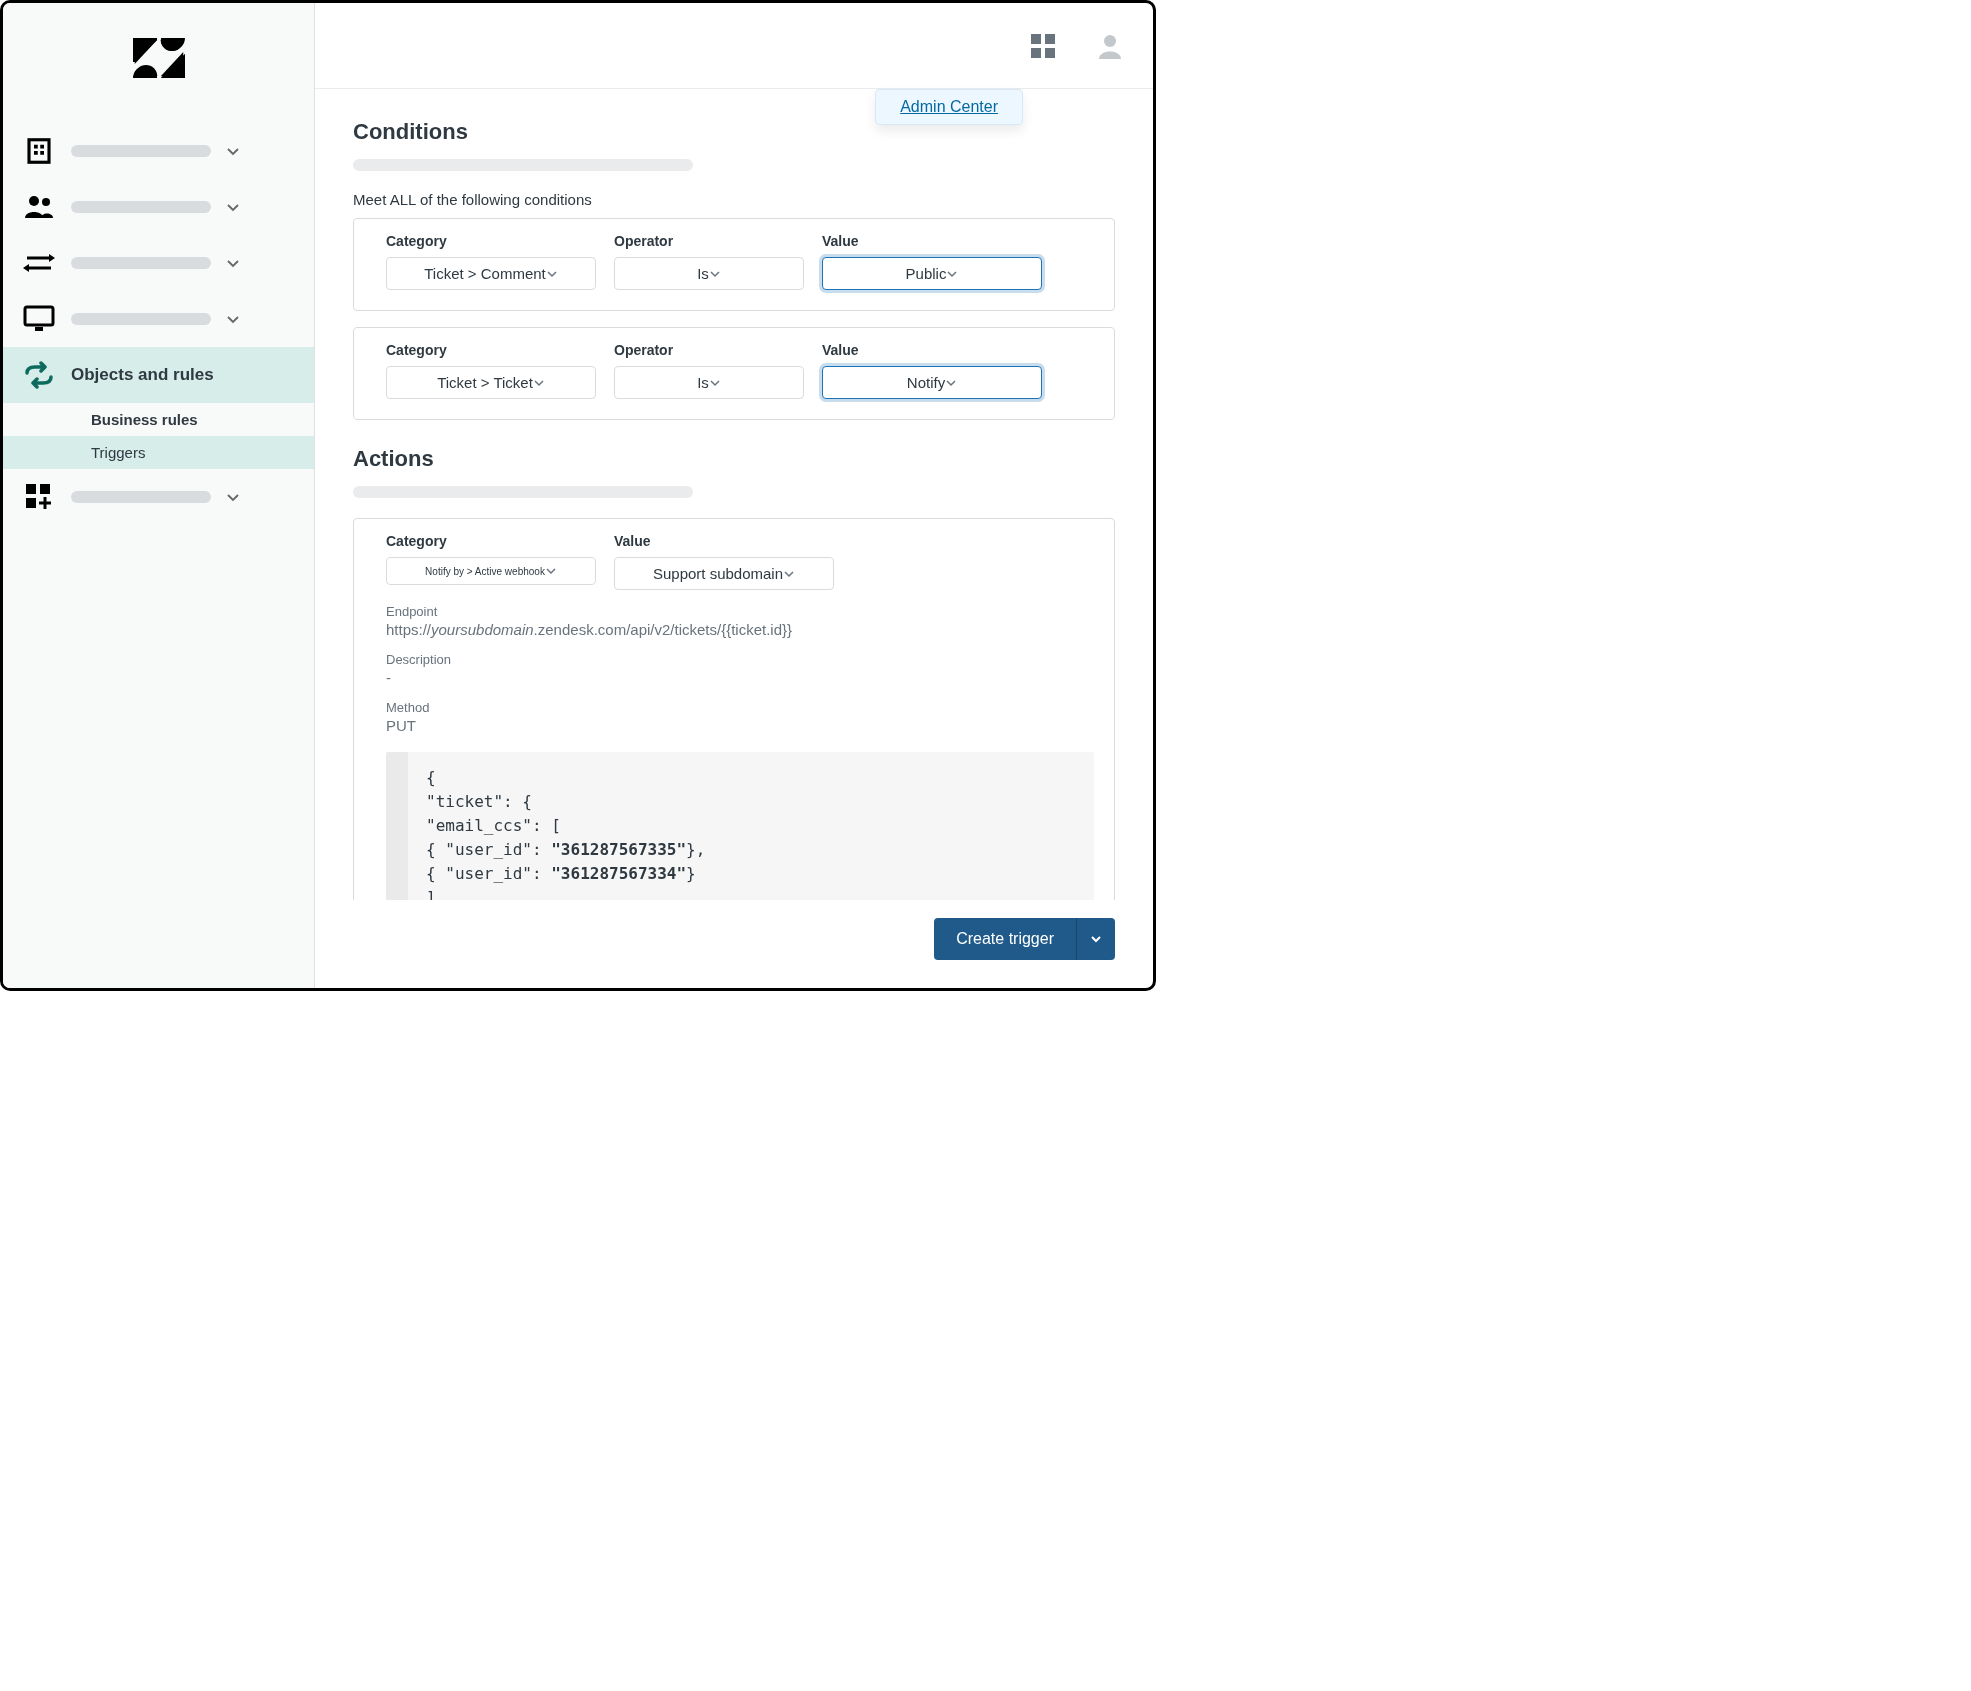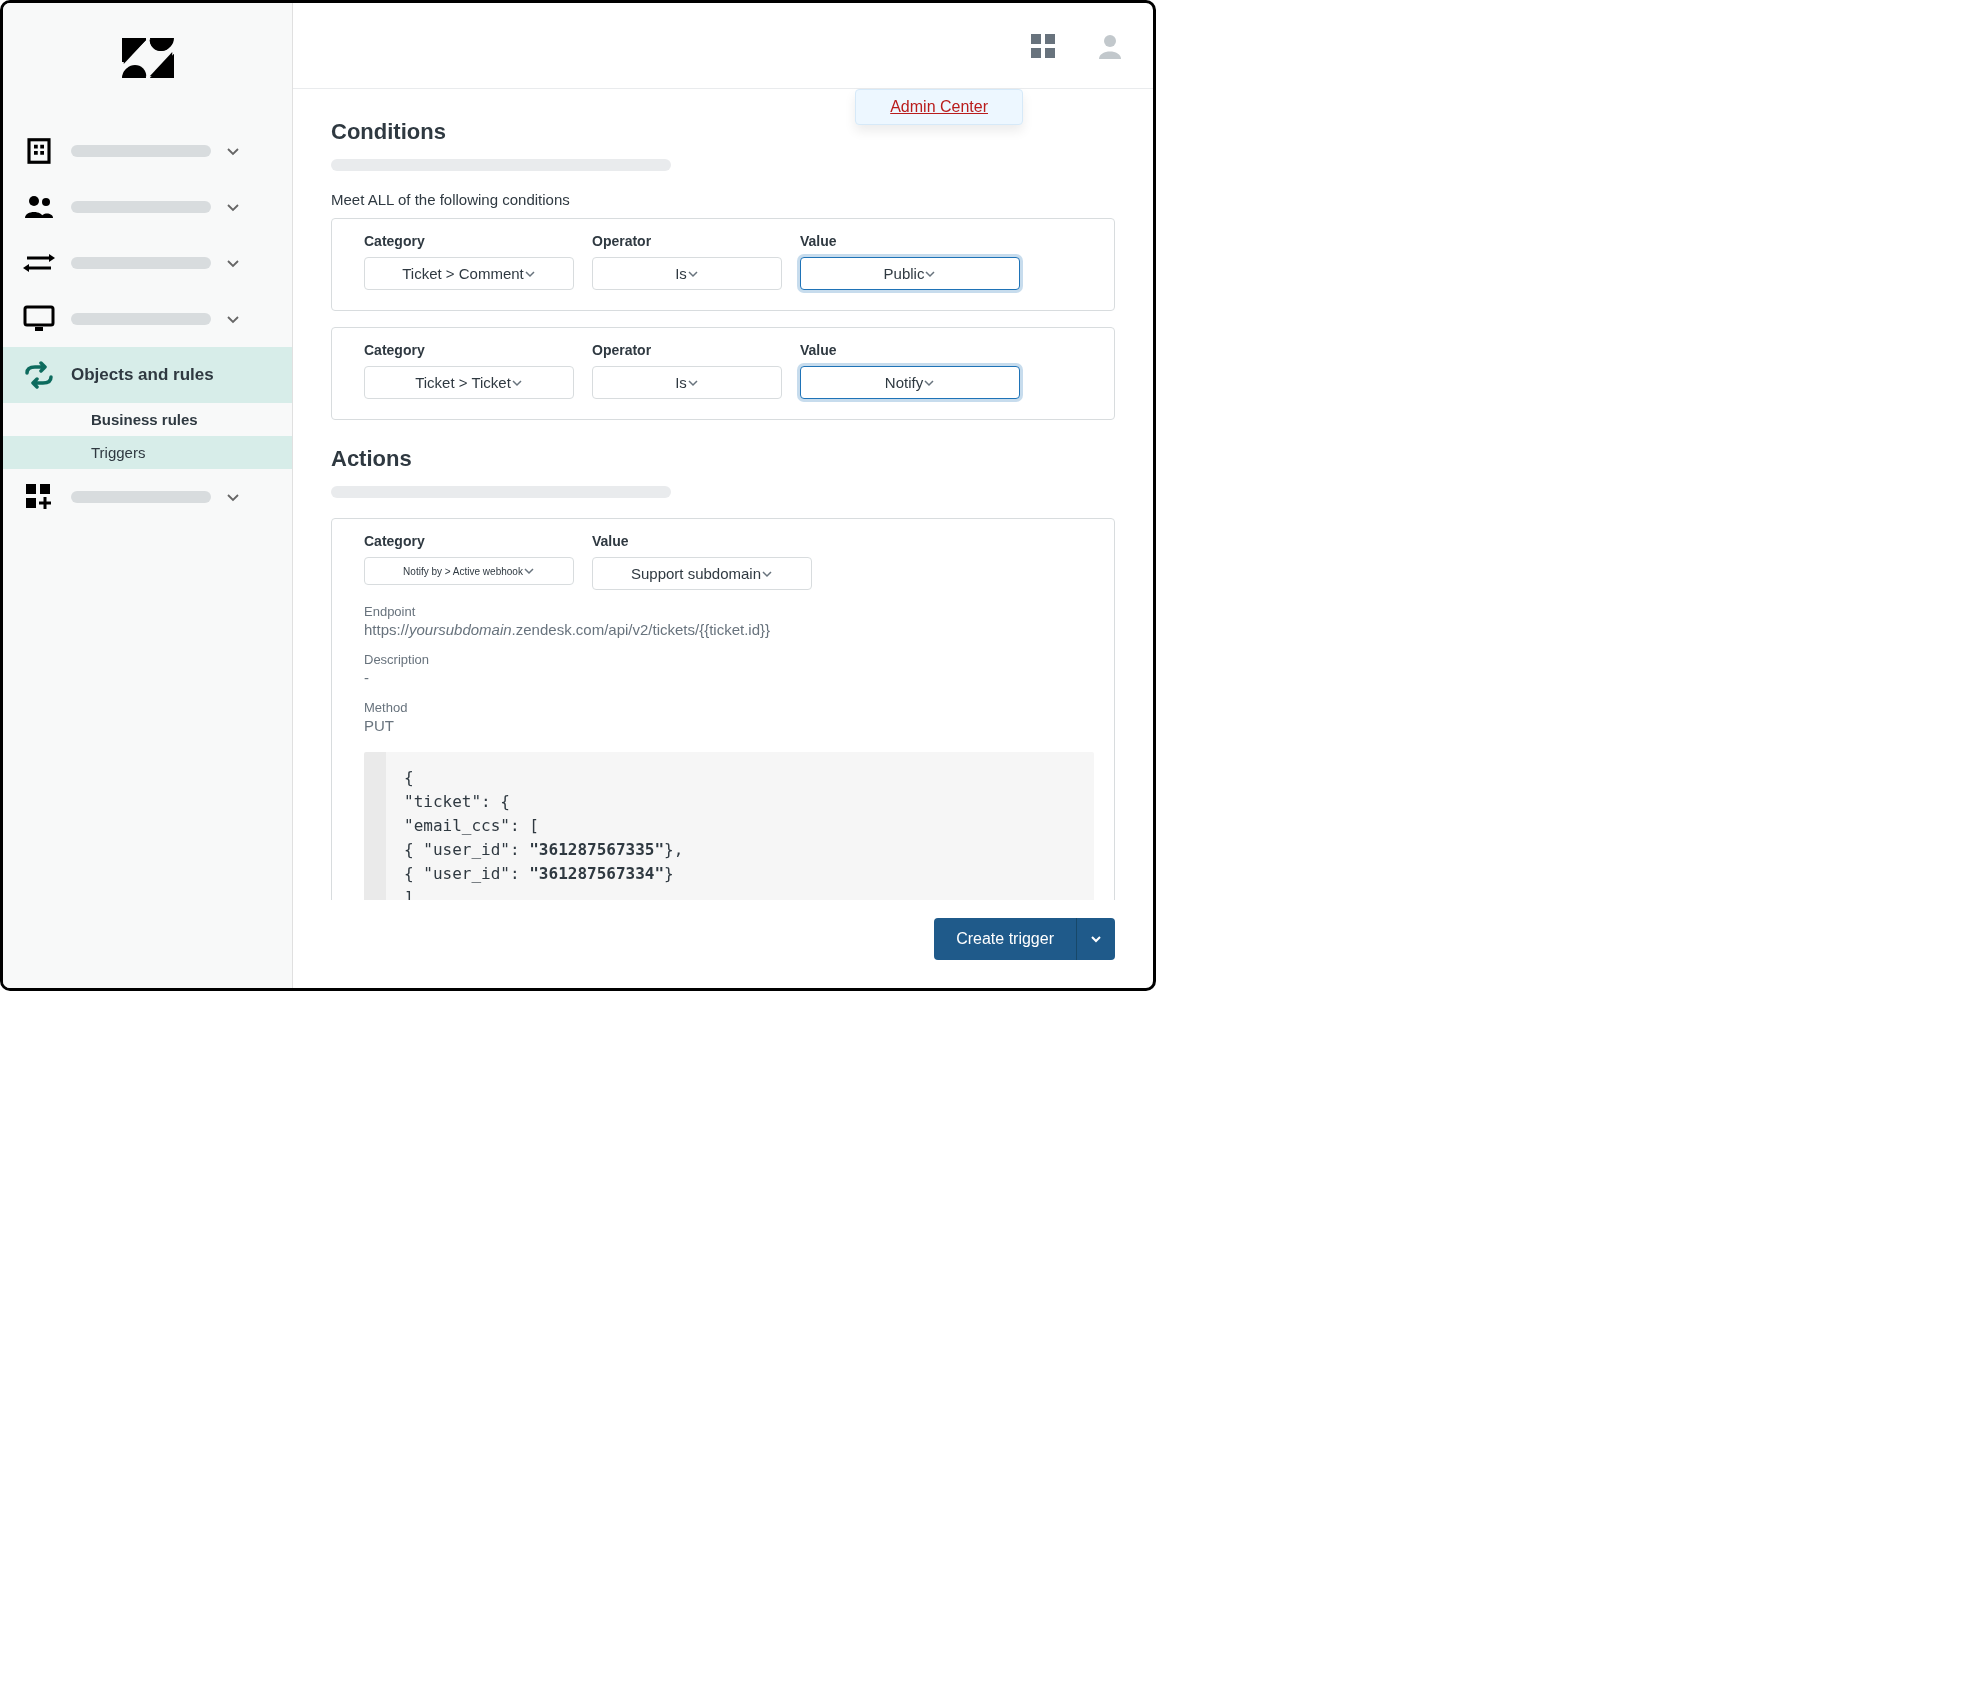--- a/index.html
+++ b/index.html
@@ -11,21 +11,21 @@
 .app {
   display: flex;
   width: 1156px;
   height: 991px;
   border: 3px solid #000;
   border-radius: 10px;
   overflow: hidden;
   background: #fff;
 }
 .sidebar {
-  width: 290px;
+  width: 312px;
   background: #f8f9f9;
   border-right: 1px solid #e0e0e0;
   display: flex;
   flex-direction: column;
 }
 .logo-area {
   height: 110px;
   display: flex;
   align-items: center;
   justify-content: center;
@@ -81,22 +81,22 @@
   padding: 0 28px;
   gap: 36px;
 }
 .admin-badge {
   position: absolute;
   top: 86px;
   right: 130px;
   background: #edf7ff;
   border: 1px solid #d6e9f8;
   border-radius: 4px;
-  padding: 8px 34px;
-  color: #b91c1c;
+  padding: 8px 24px;
+  color: #0369a1;
   text-decoration: underline;
   font-size: 16px;
   box-shadow: 0 6px 12px rgba(0,0,0,0.08);
 }
 .content {
   padding: 30px 38px 24px 38px;
   overflow-y: auto;
   flex: 1;
 }
 .section-title { font-size: 22px; font-weight: 700; margin-bottom: 14px; }

